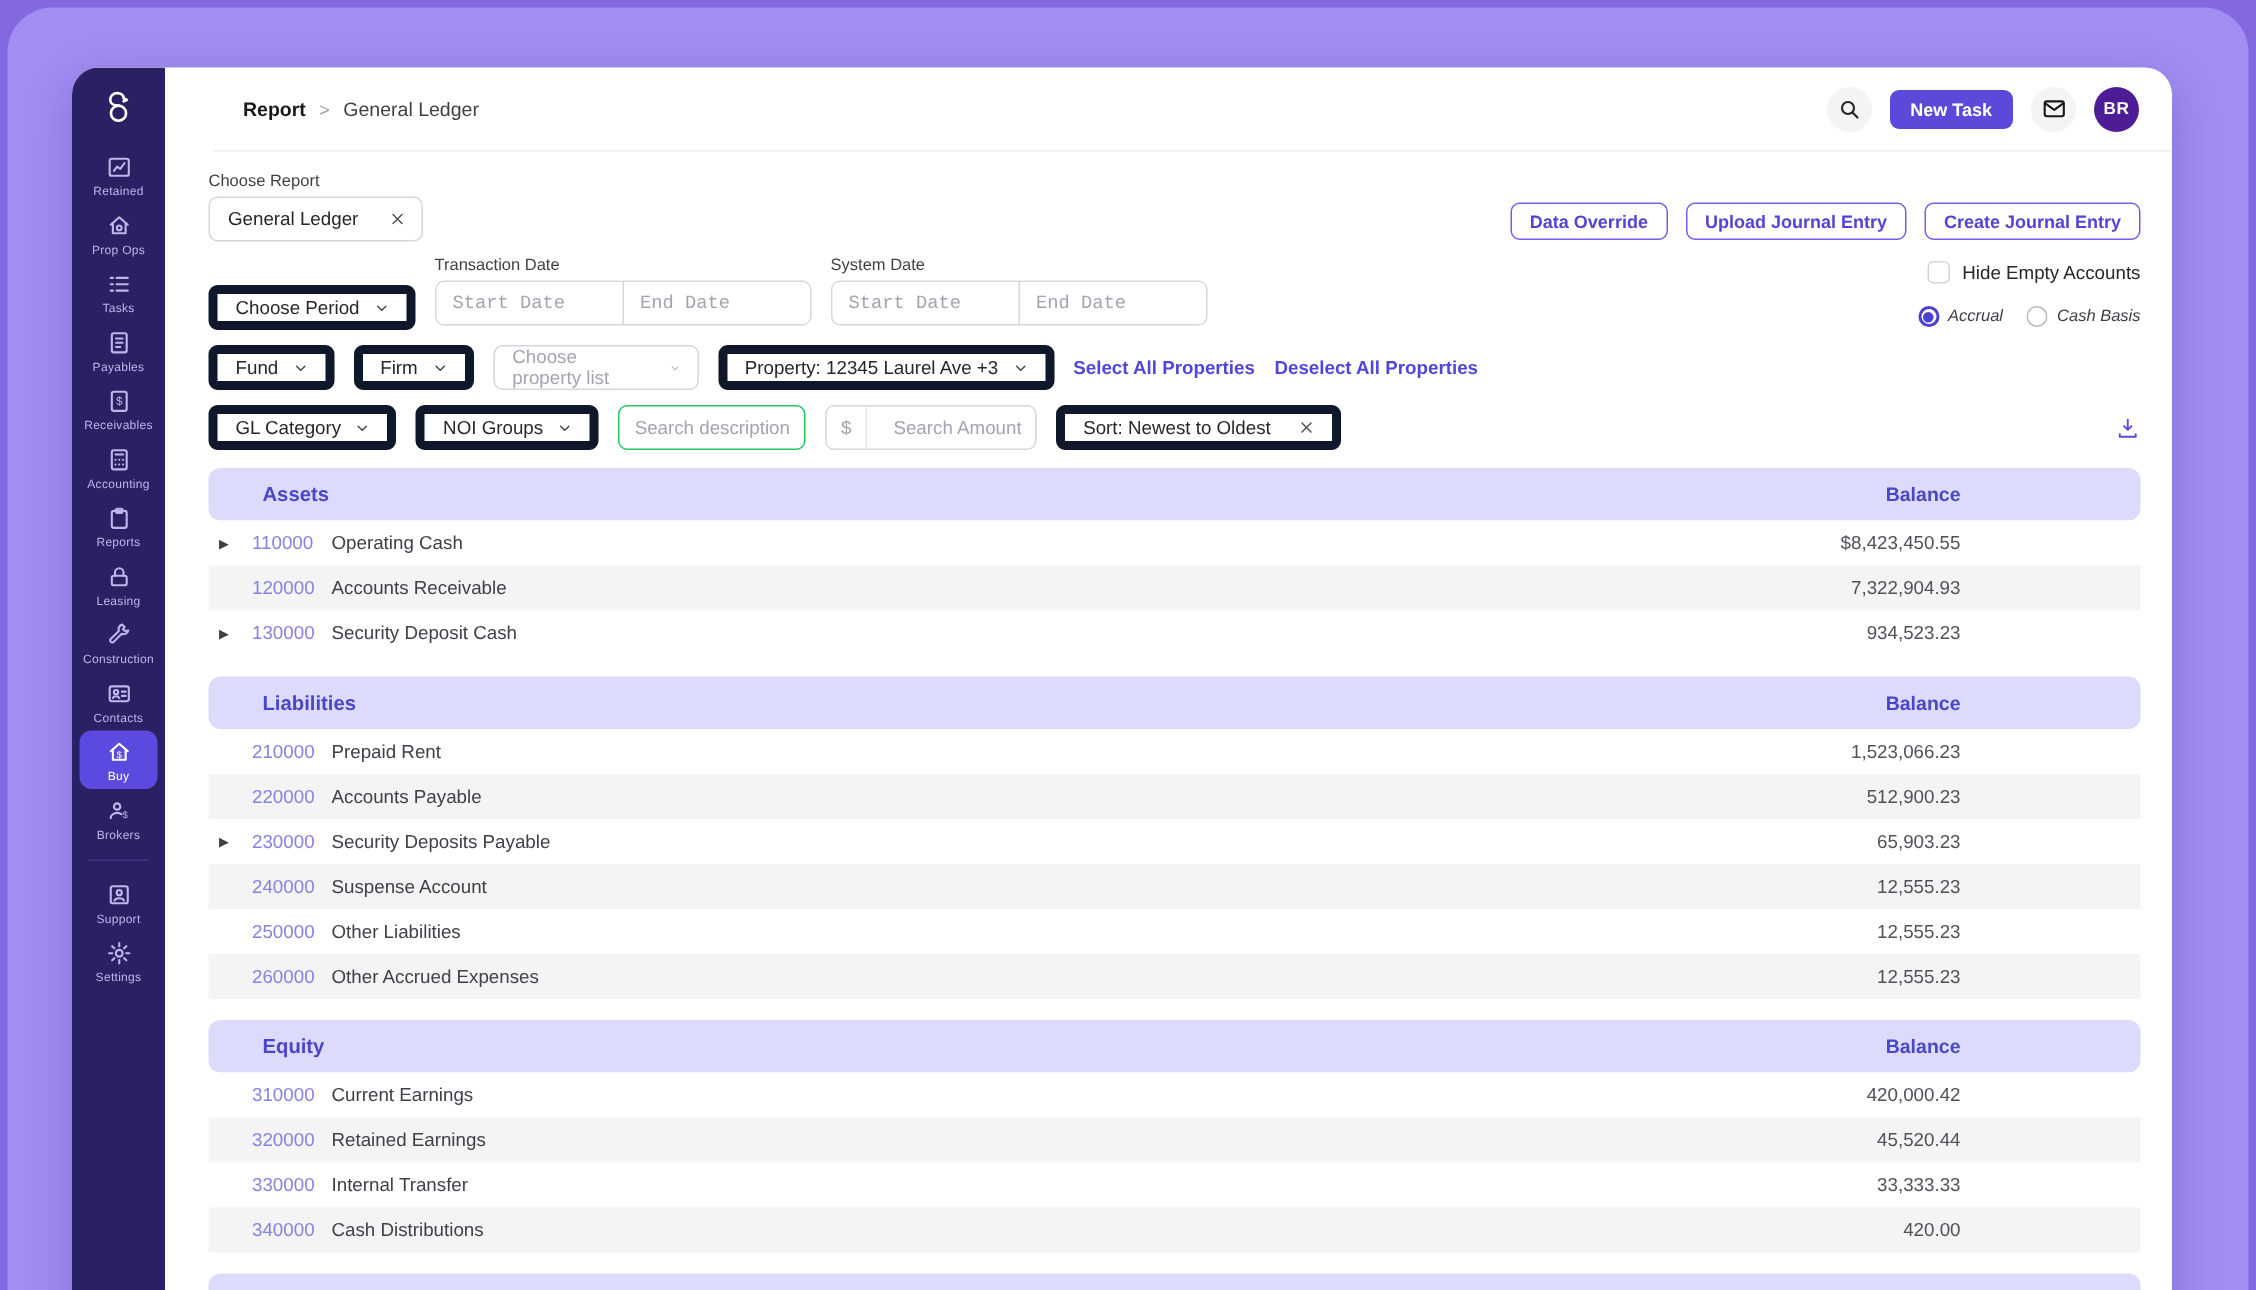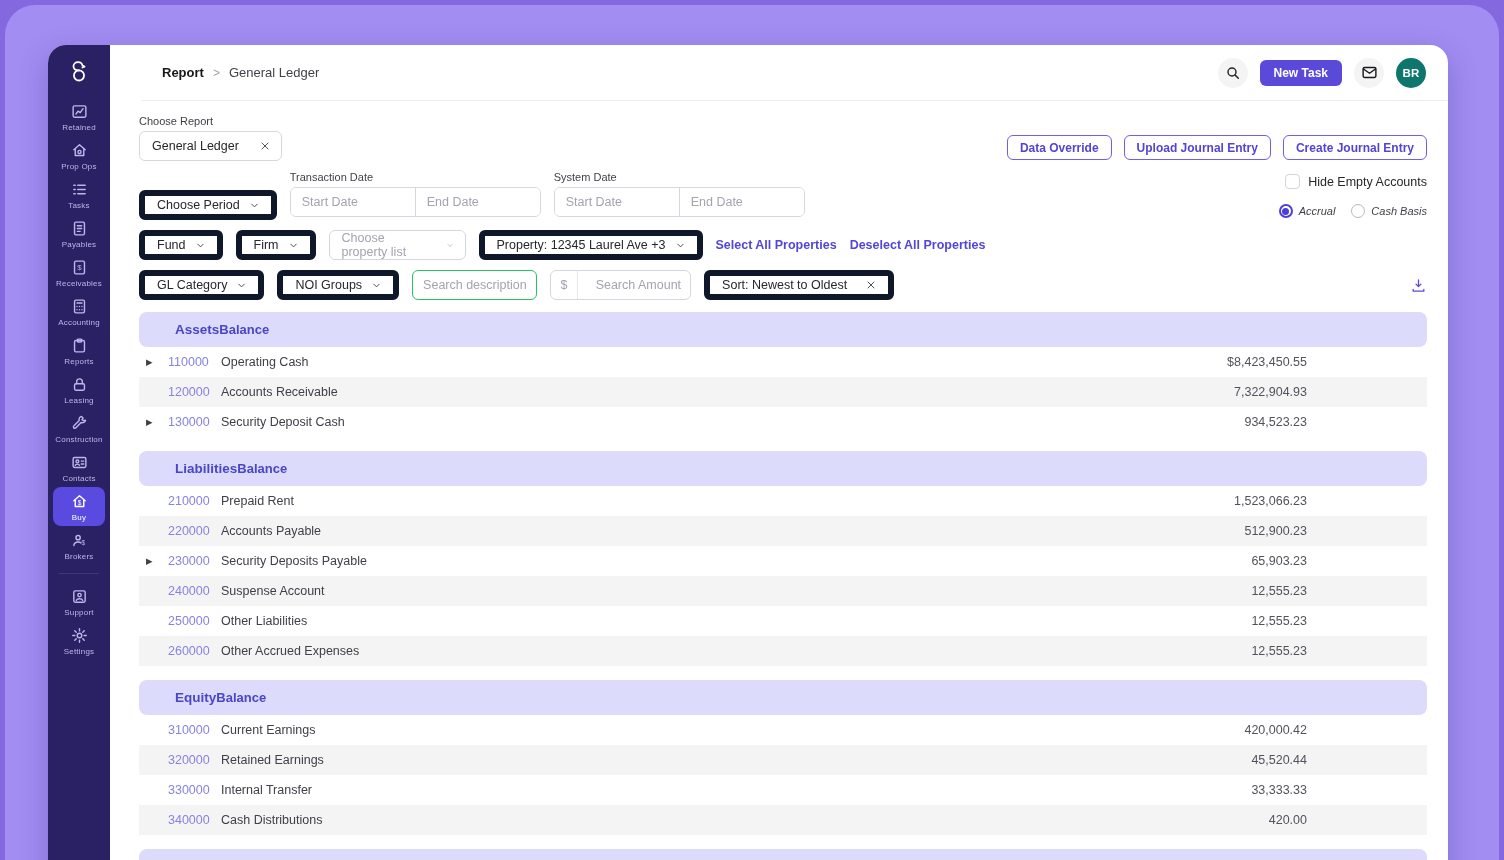--- a/index.html
+++ b/index.html
@@ -20,38 +20,38 @@
   
   .main { flex:1; display:flex; flex-direction:column; min-width:0; }
   .topbar { height:56px; border-bottom:1px solid #ececf0; display:flex; align-items:center; padding:0 22px 0 20px; flex:0 0 56px;margin-left:32px; }
   .crumbs { display:flex; align-items:center; gap:9px; font-size:13px; }
   .crumb-root { font-weight:700; color:#18181b; }
   .crumb-sep { color:#9ca3af; font-size:12px; }
   .crumb-cur { color:#3f3f46; }
   .top-right { margin-left:auto; display:flex; align-items:center; gap:12px; }
   .icon-circle { width:30px; height:30px; border-radius:50%; background:#f4f4f5; display:flex; align-items:center; justify-content:center; cursor:pointer; }
   .btn-primary { height:26px; padding:0 14px; border:none; border-radius:6px; background:#5b4ada; color:#fff; font-size:12px; font-weight:700; font-family:inherit; cursor:pointer; }
-  .avatar { width:30px; height:30px; border-radius:50%; background:#0f766e; color:#fff; font-size:11.5px; font-weight:700; display:flex; align-items:center; justify-content:center; letter-spacing:.3px; cursor:pointer; }
+  .avatar { width:30px; height:30px; border-radius:50%; background:#4c1d95; color:#fff; font-size:11.5px; font-weight:700; display:flex; align-items:center; justify-content:center; letter-spacing:.3px; cursor:pointer; }
 
   .content { padding:14px 21px 0 29px; flex:1; overflow:hidden; }
   .field-label { font-size:11px; color:#3f3f46; margin-bottom:4px; }
   .row-flex { display:flex; align-items:flex-start; }
 
   .chip-input { width:143px; height:30px; border:1px solid #d6d6de; border-radius:6px; display:flex; align-items:center; padding:0 10px 0 12px; font-size:12.5px; color:#27272a; background:#fff; }
   .chip-input .x { margin-left:auto; cursor:pointer; display:flex; }
 
   .actions { margin-left:auto; margin-top:4px; display:flex; gap:12px; }
   .btn-outline { height:25px; padding:0 12px; background:#fff; border:1.5px solid #6e60ea; border-radius:6px; color:#5344d4; font-size:12px; font-weight:700; font-family:inherit; cursor:pointer; }
 
   .filters-2 { margin-top:10px; display:flex; gap:13px; }
   .col { display:flex; flex-direction:column; }
   .lbl-spacer { height:15px; margin-bottom:4px; }
   .dd-btn { height:30px; background:#fff; border:6px solid #0f172a; border-radius:6px; display:inline-flex; align-items:center; gap:9px; padding:0 11px 0 12px; font-size:12.5px; color:#27272a; cursor:pointer; white-space:nowrap; }
   .date-group { display:flex; height:30px; border:1px solid #d6d6de; border-radius:6px; background:#fff; overflow:hidden; }
-  .date-group input { width:124px; border:none; outline:none; font-size:12.5px; padding:0 11px; font-family:Liberation Sans, sans-serif; color:#b91c1c; }
+  .date-group input { width:124px; border:none; outline:none; font-size:12.5px; padding:0 11px; font-family:Liberation Mono, monospace; color:#b91c1c; }
   .date-group .sep { width:1px; background:#d6d6de; }
   input::placeholder { color:#a5a3af; }
 
   .right-opts { margin-left:auto; display:flex; flex-direction:column; align-items:flex-end; }
   .chk-row { display:flex; align-items:center; gap:8px; margin-top:3px; cursor:pointer; }
   .checkbox { width:15px; height:15px; border:1px solid #d4d4d8; border-radius:4px; background:#fff; }
   .chk-lbl { font-size:12.5px; color:#27272a; }
   .radio-row { display:flex; align-items:center; gap:16px; margin-top:15px;font-style:italic; }
   .radio-opt { display:flex; align-items:center; gap:6px; cursor:pointer; }
   .radio { width:14px; height:14px; border-radius:50%; border:1.5px solid #b9b9c0; background:#fff; display:flex; align-items:center; justify-content:center; }
@@ -66,21 +66,21 @@
   .amount-box { display:flex; align-items:center; height:30px; border:1px solid #d6d6de; border-radius:6px; background:#fff; overflow:hidden; }
   .amount-box .cur { width:27px; text-align:center; color:#a5a3af; font-size:12.5px; border-right:1px solid #e6e6ea; align-self:stretch; display:flex; align-items:center; justify-content:center; }
   .amount-box input { border:none; outline:none; width:112px; font-size:12.5px; font-family:inherit; padding:0 9px; text-align:right; }
   .sort-chip { height:30px; border:6px solid #0f172a; border-radius:6px; background:#fff; display:inline-flex; align-items:center; gap:18px; padding:0 11px 0 12px; font-size:12.5px; color:#27272a; }
   .sort-chip .x { cursor:pointer; display:flex; }
   .dl { margin-left:auto; cursor:pointer; display:flex; }
 
   
   .sections { margin-top:12px; }
   .section { margin-bottom:14px; }
-  .sec-head { height:35px; background:#dcdbfb; border-radius:8px; display:flex; align-items:center; padding:0 120px 0 36px; }
+  .sec-head { height:35px; background:#dcdbfb; border-radius:8px; display:flex; align-items:center; justify-content:space-between; padding:0 120px 0 36px; }
   .sec-title { font-size:13.5px; font-weight:600; color:#4946c8; }
   .sec-balance { font-size:13px; font-weight:600; color:#4946c8; }
   .lrow { display:flex; align-items:center; height:30px; padding-right:120px; font-size:12.5px; background:#fff; }
   .lrow.alt { background:#f4f4f5; }
   .lrow .arrow { margin-left:7px; width:22px; font-size:8.5px; color:#3f3f46; }
   .lrow .code { width:43px; color:#8783e2; }
   .lrow .acct { margin-left:10px; color:#3f4049; }
   .lrow .bal { margin-left:auto; color:#52525b; }
   svg.stroke { fill:none; stroke:currentColor; stroke-width:2; stroke-linecap:round; stroke-linejoin:round; }
 </style>

